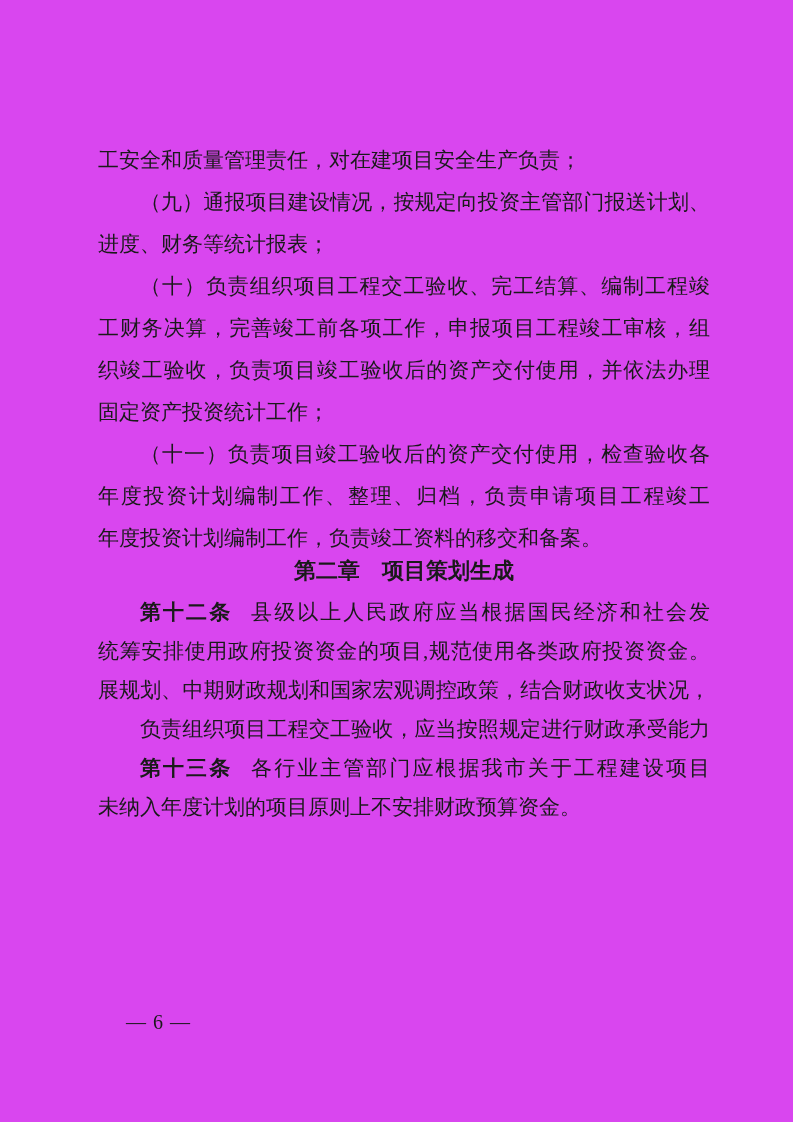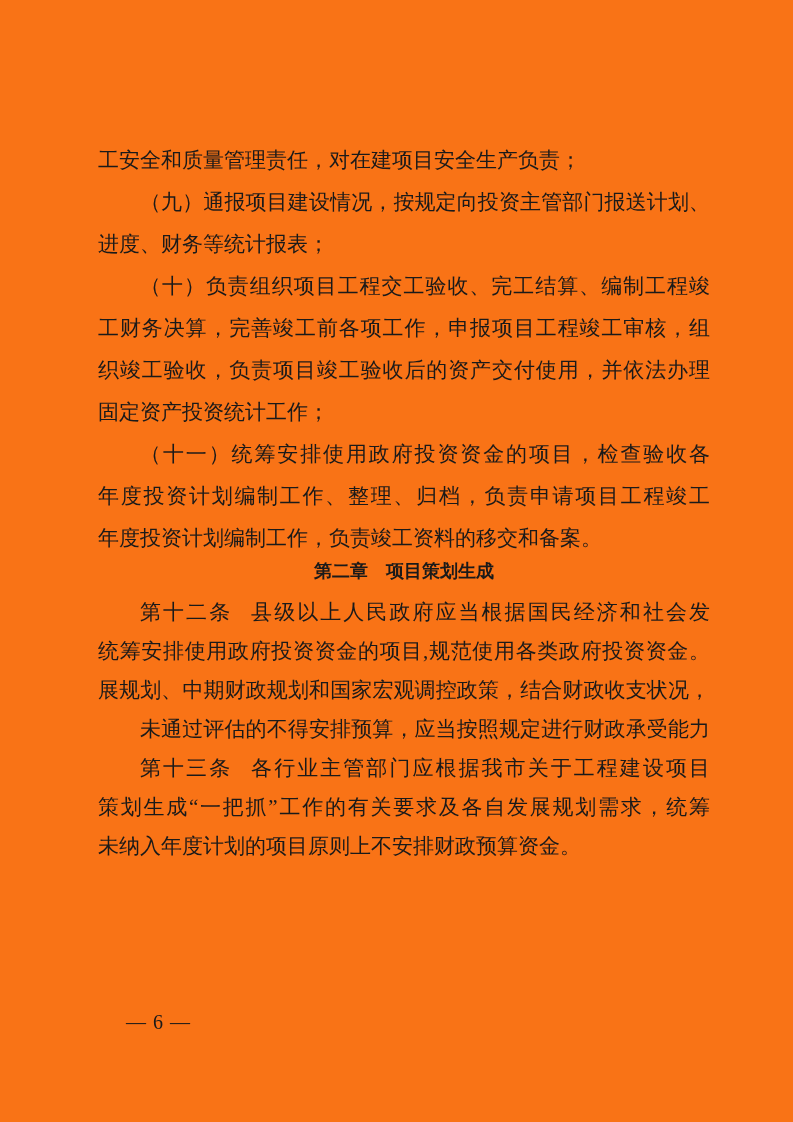--- a/index.html
+++ b/index.html
@@ -4,21 +4,21 @@
 <style>
   html, body {
     margin: 0;
     padding: 0;
     background: #ffffff;
   }
   .page {
     position: relative;
     width: 793px;
     height: 1122px;
-    background: #f97316;
+    background: #d946ef;
     color: #1a1a1a;
     font-family: "Liberation Serif", "DejaVu Serif", serif;
     overflow: hidden;
   }
   .content {
     position: absolute;
     left: 98px;
     top: 139px;
     width: 612px;
     font-size: 21px;
@@ -33,31 +33,31 @@
   }
   .line.indent {
     text-indent: 2em;
   }
   .line.s2 {
     line-height: 39px;
   }
   .line.heading {
     font-family: "Liberation Sans", "DejaVu Sans", sans-serif;
     font-weight: 700;
-    font-size: 18px;
+    font-size: 22px;
     text-align: center;
     text-align-last: center;
     text-indent: 0;
     height: 40px;
     line-height: 40px;
     margin-top: -8px;
     margin-bottom: 2px;
   }
   .article-no {
-    font-weight: 400;
+    font-weight: 700;
     margin-right: 0.9em;
   }
   .footer {
     position: absolute;
     left: 126px;
     top: 1008px;
     font-size: 20px;
     line-height: 28px;
     letter-spacing: 1px;
     color: #1a1a1a;
@@ -68,26 +68,25 @@
 
 <div class="page">
   <div class="content" id="doc-content">
       <div class="line">工安全和质量管理责任，对在建项目安全生产负责；</div>
       <div class="line indent fill">（九）通报项目建设情况，按规定向投资主管部门报送计划、</div>
       <div class="line">进度、财务等统计报表；</div>
       <div class="line indent fill">（十）负责组织项目工程交工验收、完工结算、编制工程竣</div>
       <div class="line fill">工财务决算，完善竣工前各项工作，申报项目工程竣工审核，组</div>
       <div class="line fill">织竣工验收，负责项目竣工验收后的资产交付使用，并依法办理</div>
       <div class="line">固定资产投资统计工作；</div>
-      <div class="line indent fill">（十一）统筹安排使用政府投资资金的项目，检查验收各</div>
+      <div class="line indent fill">（十一）负责项目竣工验收后的资产交付使用，检查验收各</div>
       <div class="line fill">年度投资计划编制工作、整理、归档，负责申请项目工程竣工</div>
       <div class="line">年度投资计划编制工作，负责竣工资料的移交和备案。</div>
       <div class="line heading">第二章　项目策划生成</div>
       <div class="line s2 indent fill"><span class="article-no">第十二条</span><span>县级以上人民政府应当根据国民经济和社会发</span></div>
       <div class="line s2 fill">统筹安排使用政府投资资金的项目,规范使用各类政府投资资金。</div>
       <div class="line s2 fill">展规划、中期财政规划和国家宏观调控政策，结合财政收支状况，</div>
-      <div class="line s2 indent fill">未通过评估的不得安排预算，应当按照规定进行财政承受能力</div>
+      <div class="line s2 indent fill">负责组织项目工程交工验收，应当按照规定进行财政承受能力</div>
       <div class="line s2 indent fill"><span class="article-no">第十三条</span><span>各行业主管部门应根据我市关于工程建设项目</span></div>
-      <div class="line s2 fill">策划生成“一把抓”工作的有关要求及各自发展规划需求，统筹</div>
       <div class="line s2">未纳入年度计划的项目原则上不安排财政预算资金。</div>
     </div>
   <div class="footer">— 6 —</div>
 </div>
 
 </body></html>

